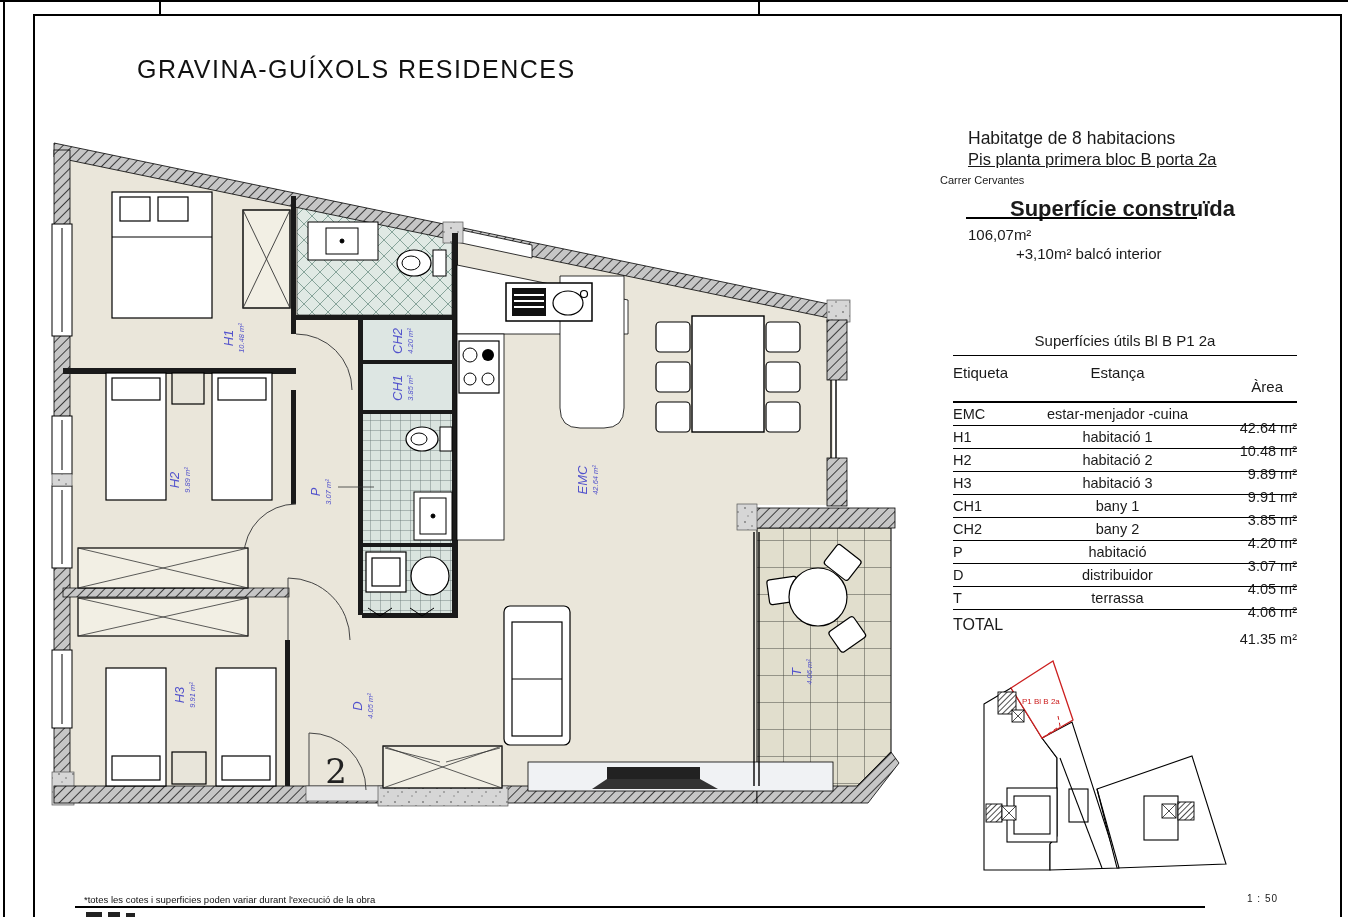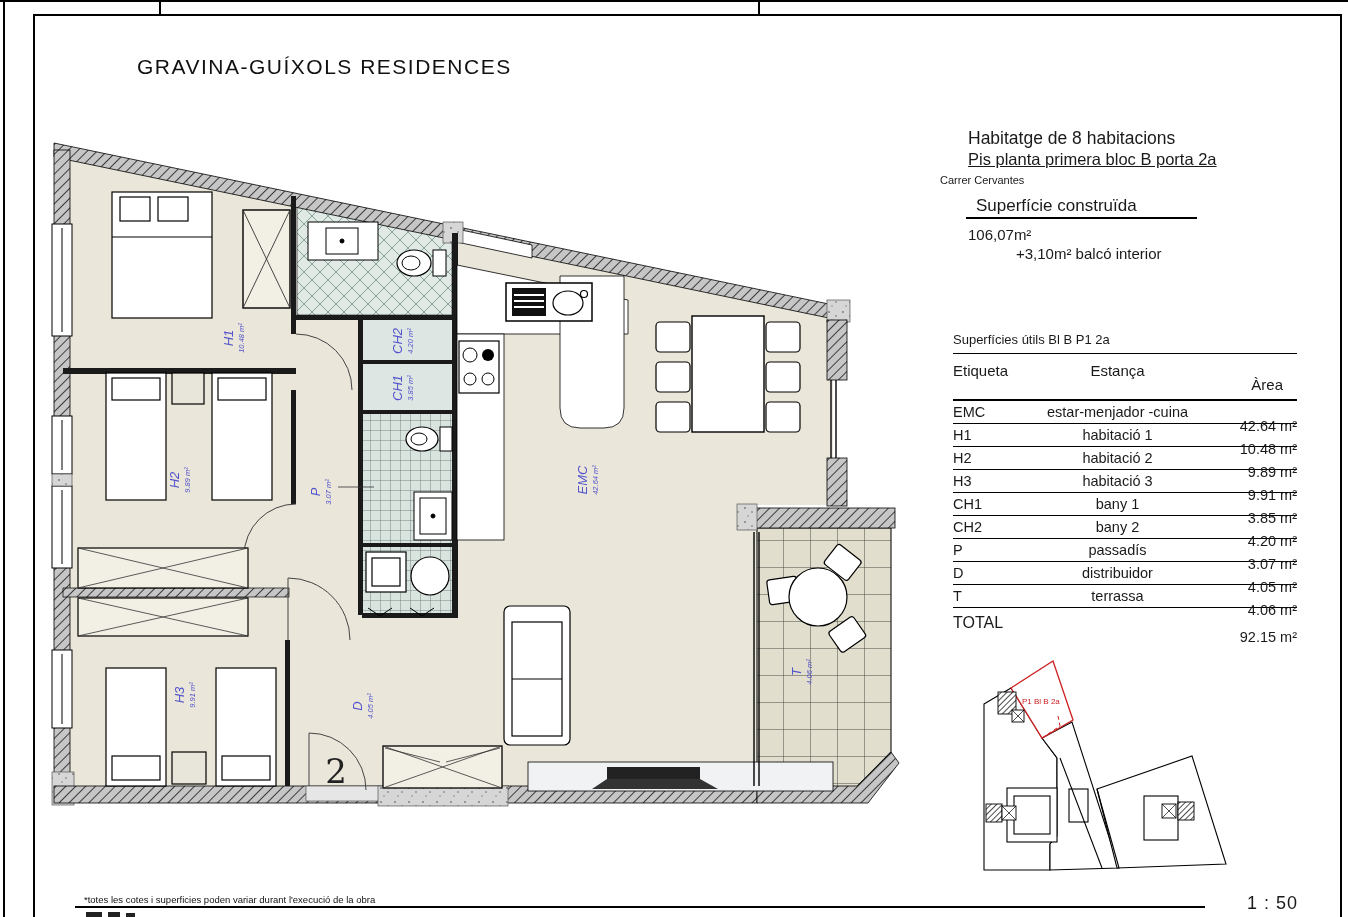--- a/index.html
+++ b/index.html
@@ -1,42 +1,42 @@
 <!DOCTYPE html>
 <html><head>
 <meta charset="utf-8">
 <style>
   html,body{margin:0;padding:0;background:#fff;}
   #page{position:relative;width:1348px;height:917px;background:#ffffff;overflow:hidden;
         font-family:"Liberation Sans",sans-serif;color:#1a1a1a;}
   .abs{position:absolute;}
   .line{position:absolute;background:#000;}
   
-  #sheet-title{left:137px;top:55px;font-size:21px;letter-spacing:1.5px;color:#111;}
+  #sheet-title{left:137px;top:55px;font-size:25px;letter-spacing:1.5px;color:#111;}
   
   .info-h1{left:968px;top:128px;font-size:17.5px;}
   .info-h2{left:968px;top:150px;font-size:16.5px;text-decoration:underline;}
   .info-addr{left:940px;top:174px;font-size:11px;}
-  .info-sec{left:976px;top:196px;font-size:17px;}
+  .info-sec{left:1010px;top:196px;font-size:22px;font-weight:bold;}
   .info-a1{left:968px;top:226px;font-size:15px;}
   .info-a2{left:968px;top:245px;font-size:15px;margin-left:48px;}
   
   #areas-table{position:absolute;left:953px;top:332px;width:344px;font-size:15px;}
-  #areas-table .ttl{text-align:left;padding-bottom:6px;border-bottom:1.5px solid #000;font-size:13px;}
+  #areas-table .ttl{text-align:center;padding-bottom:6px;border-bottom:1.5px solid #000;font-size:15px;}
   #areas-table .hdr{display:flex;margin-top:5px;height:22px;align-items:center;}
   #areas-table .rows{margin-top:18px;border-top:2px solid #000;}
   .tr{display:flex;height:22px;align-items:center;border-bottom:1.2px solid #000;font-size:14.5px;}
   .tr-total{display:flex;height:26px;align-items:center;font-size:16px;margin-top:2px;gap:8px;}
   .c1{width:80px;text-align:left;}
   .c2{flex:1;text-align:center;}
   .c3{width:95px;text-align:right;margin-top:28px;}
   .hdr .c3{padding-right:14px;width:81px;}
   
   #footnote{left:84px;top:894px;font-size:9.5px;color:#111;}
-  #scale{left:1247px;top:893px;font-size:18px;letter-spacing:1px;}
+  #scale{left:1247px;top:893px;font-size:10px;letter-spacing:1px;}
   .frag{position:absolute;background:#222;}
   svg text{font-family:"Liberation Sans",sans-serif;}
   .rn{font-size:13px;font-style:italic;fill:#5252cc;}
   .ra{font-size:7.5px;font-style:italic;fill:#5252cc;}
   .entry-num{font-family:"DejaVu Serif",serif;font-size:34px;fill:#222;}
   .kp-label{font-size:8px;fill:#cc2020;}
 </style>
 </head>
 <body>
 
@@ -336,37 +336,37 @@
         <div class="c2">bany 1</div>
         <div class="c3">3.85 m²</div>
       </div>
       <div class="tr">
         <div class="c1">CH2</div>
         <div class="c2">bany 2</div>
         <div class="c3">4.20 m²</div>
       </div>
       <div class="tr">
         <div class="c1">P</div>
-        <div class="c2">passadís</div>
+        <div class="c2">habitació</div>
         <div class="c3">3.07 m²</div>
       </div>
       <div class="tr">
         <div class="c1">D</div>
         <div class="c2">distribuidor</div>
         <div class="c3">4.05 m²</div>
       </div>
       <div class="tr">
         <div class="c1">T</div>
         <div class="c2">terrassa</div>
         <div class="c3">4.06 m²</div>
       </div>
       <div class="tr-total">
         <div class="c1">TOTAL</div>
         <div class="c2"></div>
-        <div class="c3" style="font-size:14.5px;">92.15 m²</div>
+        <div class="c3" style="font-size:14.5px;">41.35 m²</div>
       </div>
     </div>
   </div>
 
   <svg style="position:absolute;left:962px;top:646px;" width="280" height="228" viewBox="0 0 280 228">
     <defs>
       <pattern id="kpHatch" width="4" height="4" patternUnits="userSpaceOnUse" patternTransform="rotate(45)">
         <rect width="4" height="4" fill="#fff"></rect>
           <line x1="0" y1="0" x2="0" y2="4" stroke="#000" stroke-width="1.4"></line>
       </pattern>

